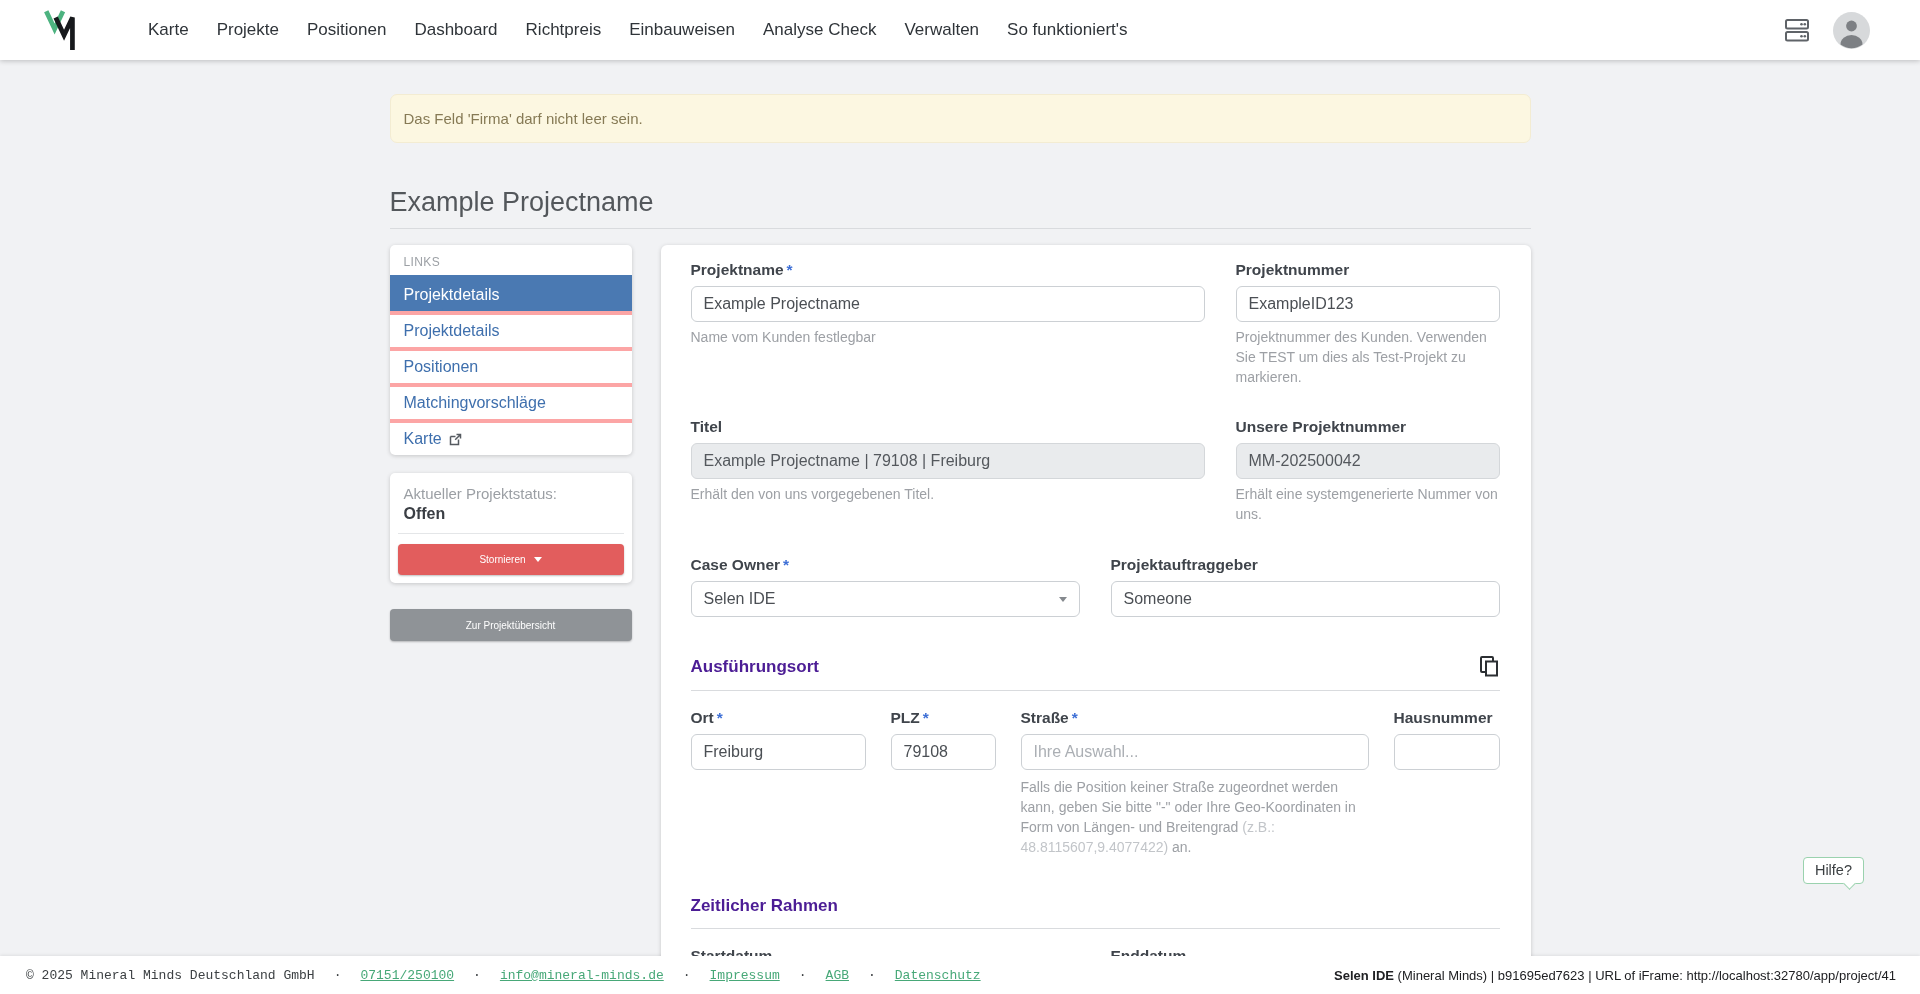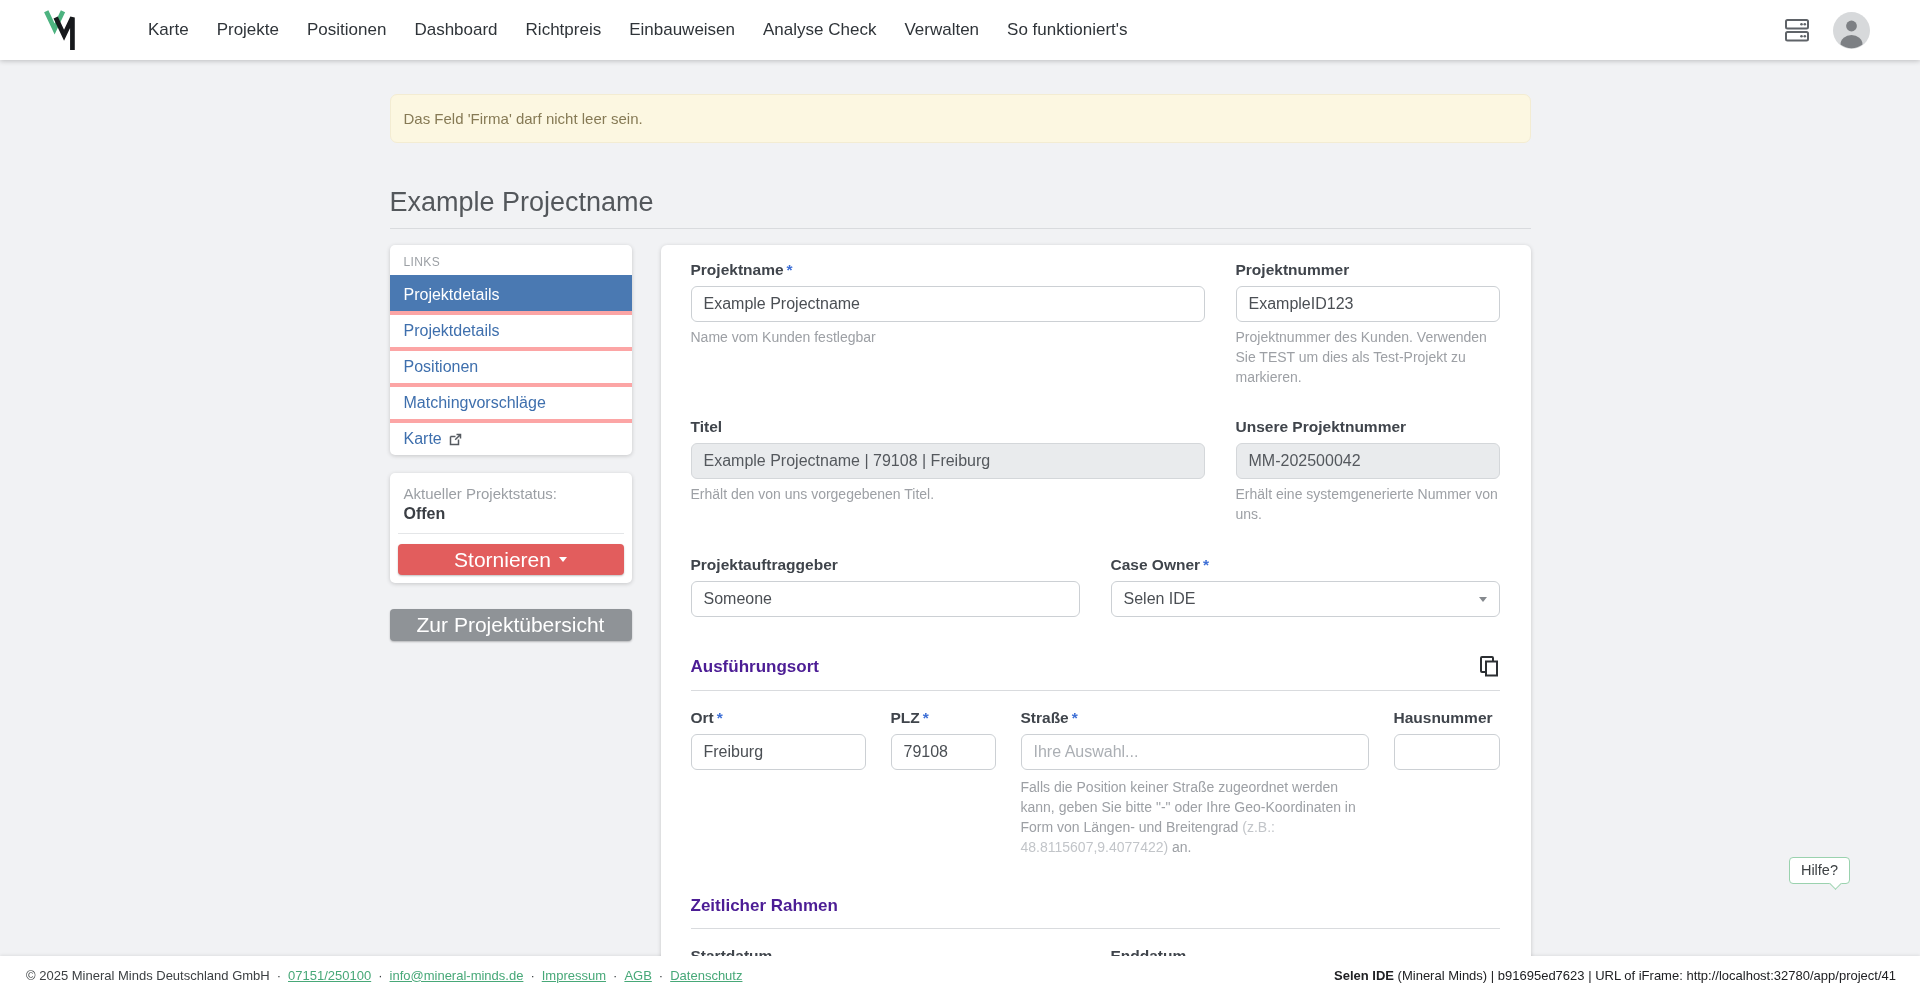--- a/index.html
+++ b/index.html
@@ -67,21 +67,21 @@
   .side-item:last-child { border-radius: 0 0 5px 5px; }
   .ext-icon { display: inline-flex; margin-top: 1px; }
 
   .status-card { margin-top: 18px; padding: 12px 8px 8px 8px; }
   .status-label { font-size: 15px; color: #9b9fa4; padding: 0 6px; }
   .status-value { font-size: 16px; font-weight: bold; color: #3a3e44; margin-top: 3px; padding: 0 6px; }
   .status-divider { border: none; border-top: 1px solid #e4e6e8; margin: 10px 0 10px 0; }
   .btn {
     display: flex; align-items: center; justify-content: center; gap: 8px;
     border: none; border-radius: 4px; cursor: pointer;
-    font-family: inherit; font-size: 21px; color: #fff; width: 100%;
+    font-family: inherit; font-size: 10px; color: #fff; width: 100%;
     box-shadow: 0 1px 2px rgba(0,0,0,0.25);
   }
   .btn-danger { background: #e25d5d; height: 31px; }
   .caret-down {
     width: 0; height: 0; border-left: 4.5px solid transparent;
     border-right: 4.5px solid transparent; border-top: 5px solid #ffffff;
   }
   .btn-gray { background: #8f9397; height: 32px; margin-top: 26px; }
 
   
@@ -110,39 +110,39 @@
   .section-title { font-size: 17px; font-weight: 700; color: #4c1d95; }
   .section-rule { border: none; border-top: 1px solid #d9dbde; margin-top: 12px; }
   .grid-ort {
     display: grid; grid-template-columns: 175px 105px 1fr 106px;
     column-gap: 25px; margin-top: 18px;
   }
   .strasse-helper { grid-column: 3; margin-top: 8px; }
 
   
   .help-bubble {
-    position: absolute; right: 70px; bottom: 72px;
+    position: absolute; right: 56px; bottom: 72px;
     background: #fff; border: 1px solid #9ad2ae; border-radius: 4px;
     padding: 4px 11px 5px 11px; font-family: inherit; font-size: 14.5px; color: #3c4043;
     cursor: pointer;
   }
   .help-tail {
     position: absolute; right: 9px; bottom: -5px; width: 9px; height: 9px;
     background: #fff; transform: rotate(45deg);
     border-right: 1px solid #9ad2ae; border-bottom: 1px solid #9ad2ae;
   }
 
   
   .footer {
     flex: 0 0 auto; height: 38px; background: #ffffff;
     display: flex; align-items: center; justify-content: space-between;
     padding: 0 24px 0 26px; font-size: 13px; color: #3c4043;
     box-shadow: 0 -1px 3px rgba(0,0,0,0.08);
   }
-  .footer-left { display: flex; align-items: flex-start; gap: 7px; white-space: nowrap; }
+  .footer-left { display: flex; align-items: flex-start; gap: 19px; white-space: nowrap; font-family: Liberation Mono, monospace; }
   .footer-link { color: #47a878; text-decoration: underline; cursor: pointer; }
   .footer-sep { color: #3c4043; }
   .footer-right { white-space: nowrap; color: #202124; }
   .footer-right b { font-weight: 700; }
 </style>
 </head>
 <body>
 
 <header class="topnav">
   <div class="logo">
@@ -259,31 +259,31 @@
           </div>
           <div class="field">
             <div class="field-label">Unsere Projektnummer</div>
             <input class="text-input" type="text" disabled="" value="MM-202500042" style="">
             <div class="helper">Erhält eine systemgenerierte Nummer von uns.</div>
           </div>
         </div>
 
         <div class="grid-half">
           <div class="field">
-            <div class="field-label">Projektauftraggeber</div>
-            <input class="text-input" type="text" value="Someone" style="">
-          </div>
-          <div class="field">
             <div class="field-label">
               <span>Case Owner</span><span class="req">*</span>
             </div>
             <div class="fake-select">
               <span>Selen IDE</span>
               <span class="select-caret"></span>
             </div>
+          </div>
+          <div class="field">
+            <div class="field-label">Projektauftraggeber</div>
+            <input class="text-input" type="text" value="Someone" style="">
           </div>
         </div>
 
         <div class="section-head">
           <h2 class="section-title">Ausführungsort</h2>
           <span class="icon-btn">
             <svg width="21" height="23" viewBox="0 0 21 23">
               <rect x="2" y="2" width="12" height="15" rx="1" fill="none" stroke="#2c2f33" stroke-width="2"></rect>
               <path d="M7 6.5 h11 v14 h-11 Z" fill="#ffffff" stroke="#2c2f33" stroke-width="2"></path>
             </svg>

